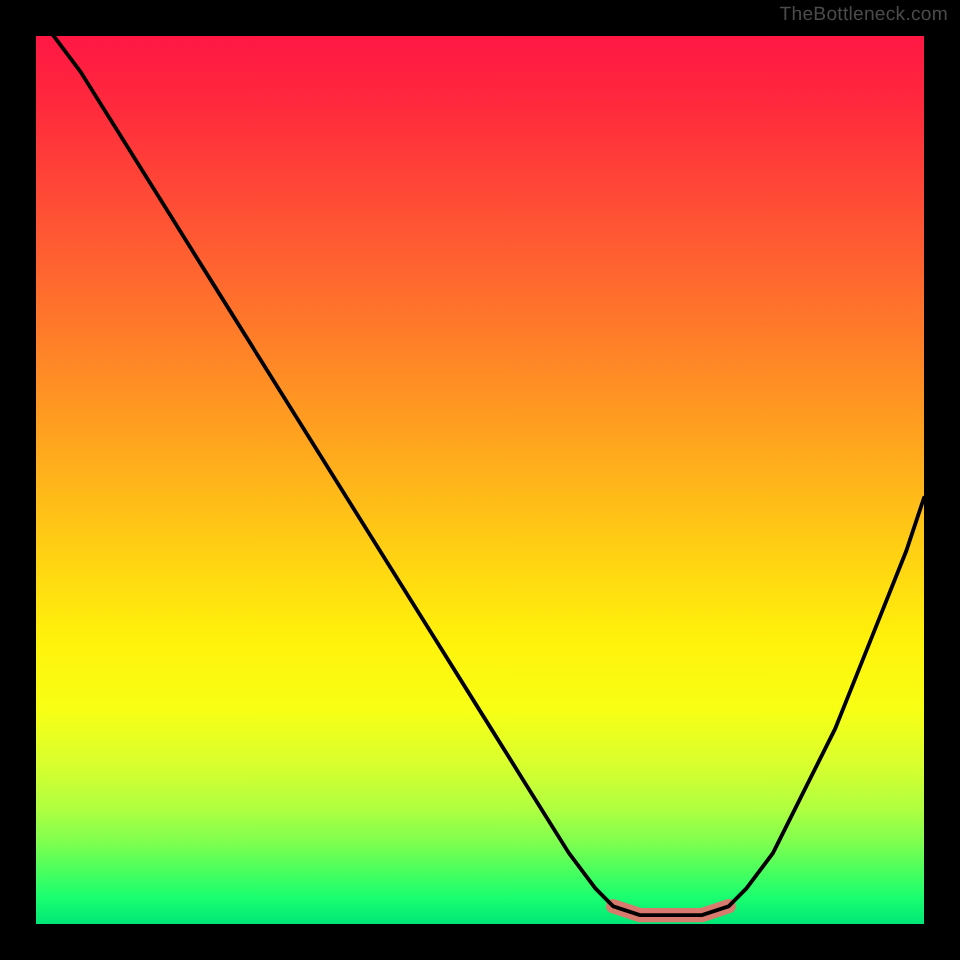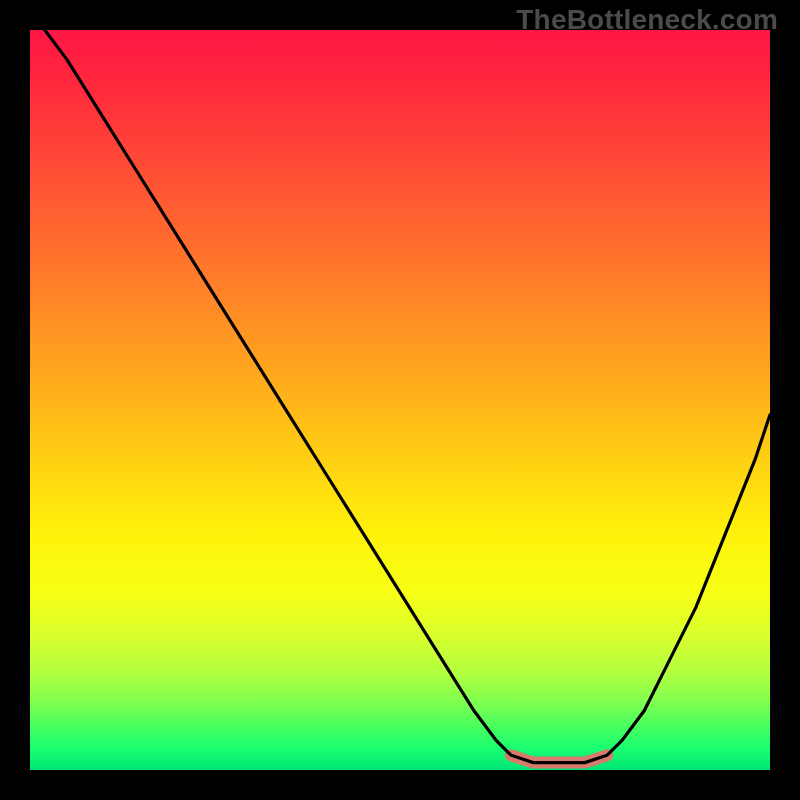--- a/index.html
+++ b/index.html
@@ -13,24 +13,24 @@
   }
   .frame {
     position: relative;
     width: 800px;
     height: 800px;
     background: #000;
   }
   .watermark {
     position: absolute;
     top: 4px;
-    right: 22px;
+    right: 10px;
     color: #4b4b4b;
-    font-size: 28px;
-    font-weight: 700;
+    font-size: 16px;
+    font-weight: 400;
     letter-spacing: 0.2px;
     z-index: 3;
   }
   .plot-area {
     position: absolute;
     left: 30px;
     top: 30px;
     width: 740px;
     height: 740px;
     overflow: hidden;

